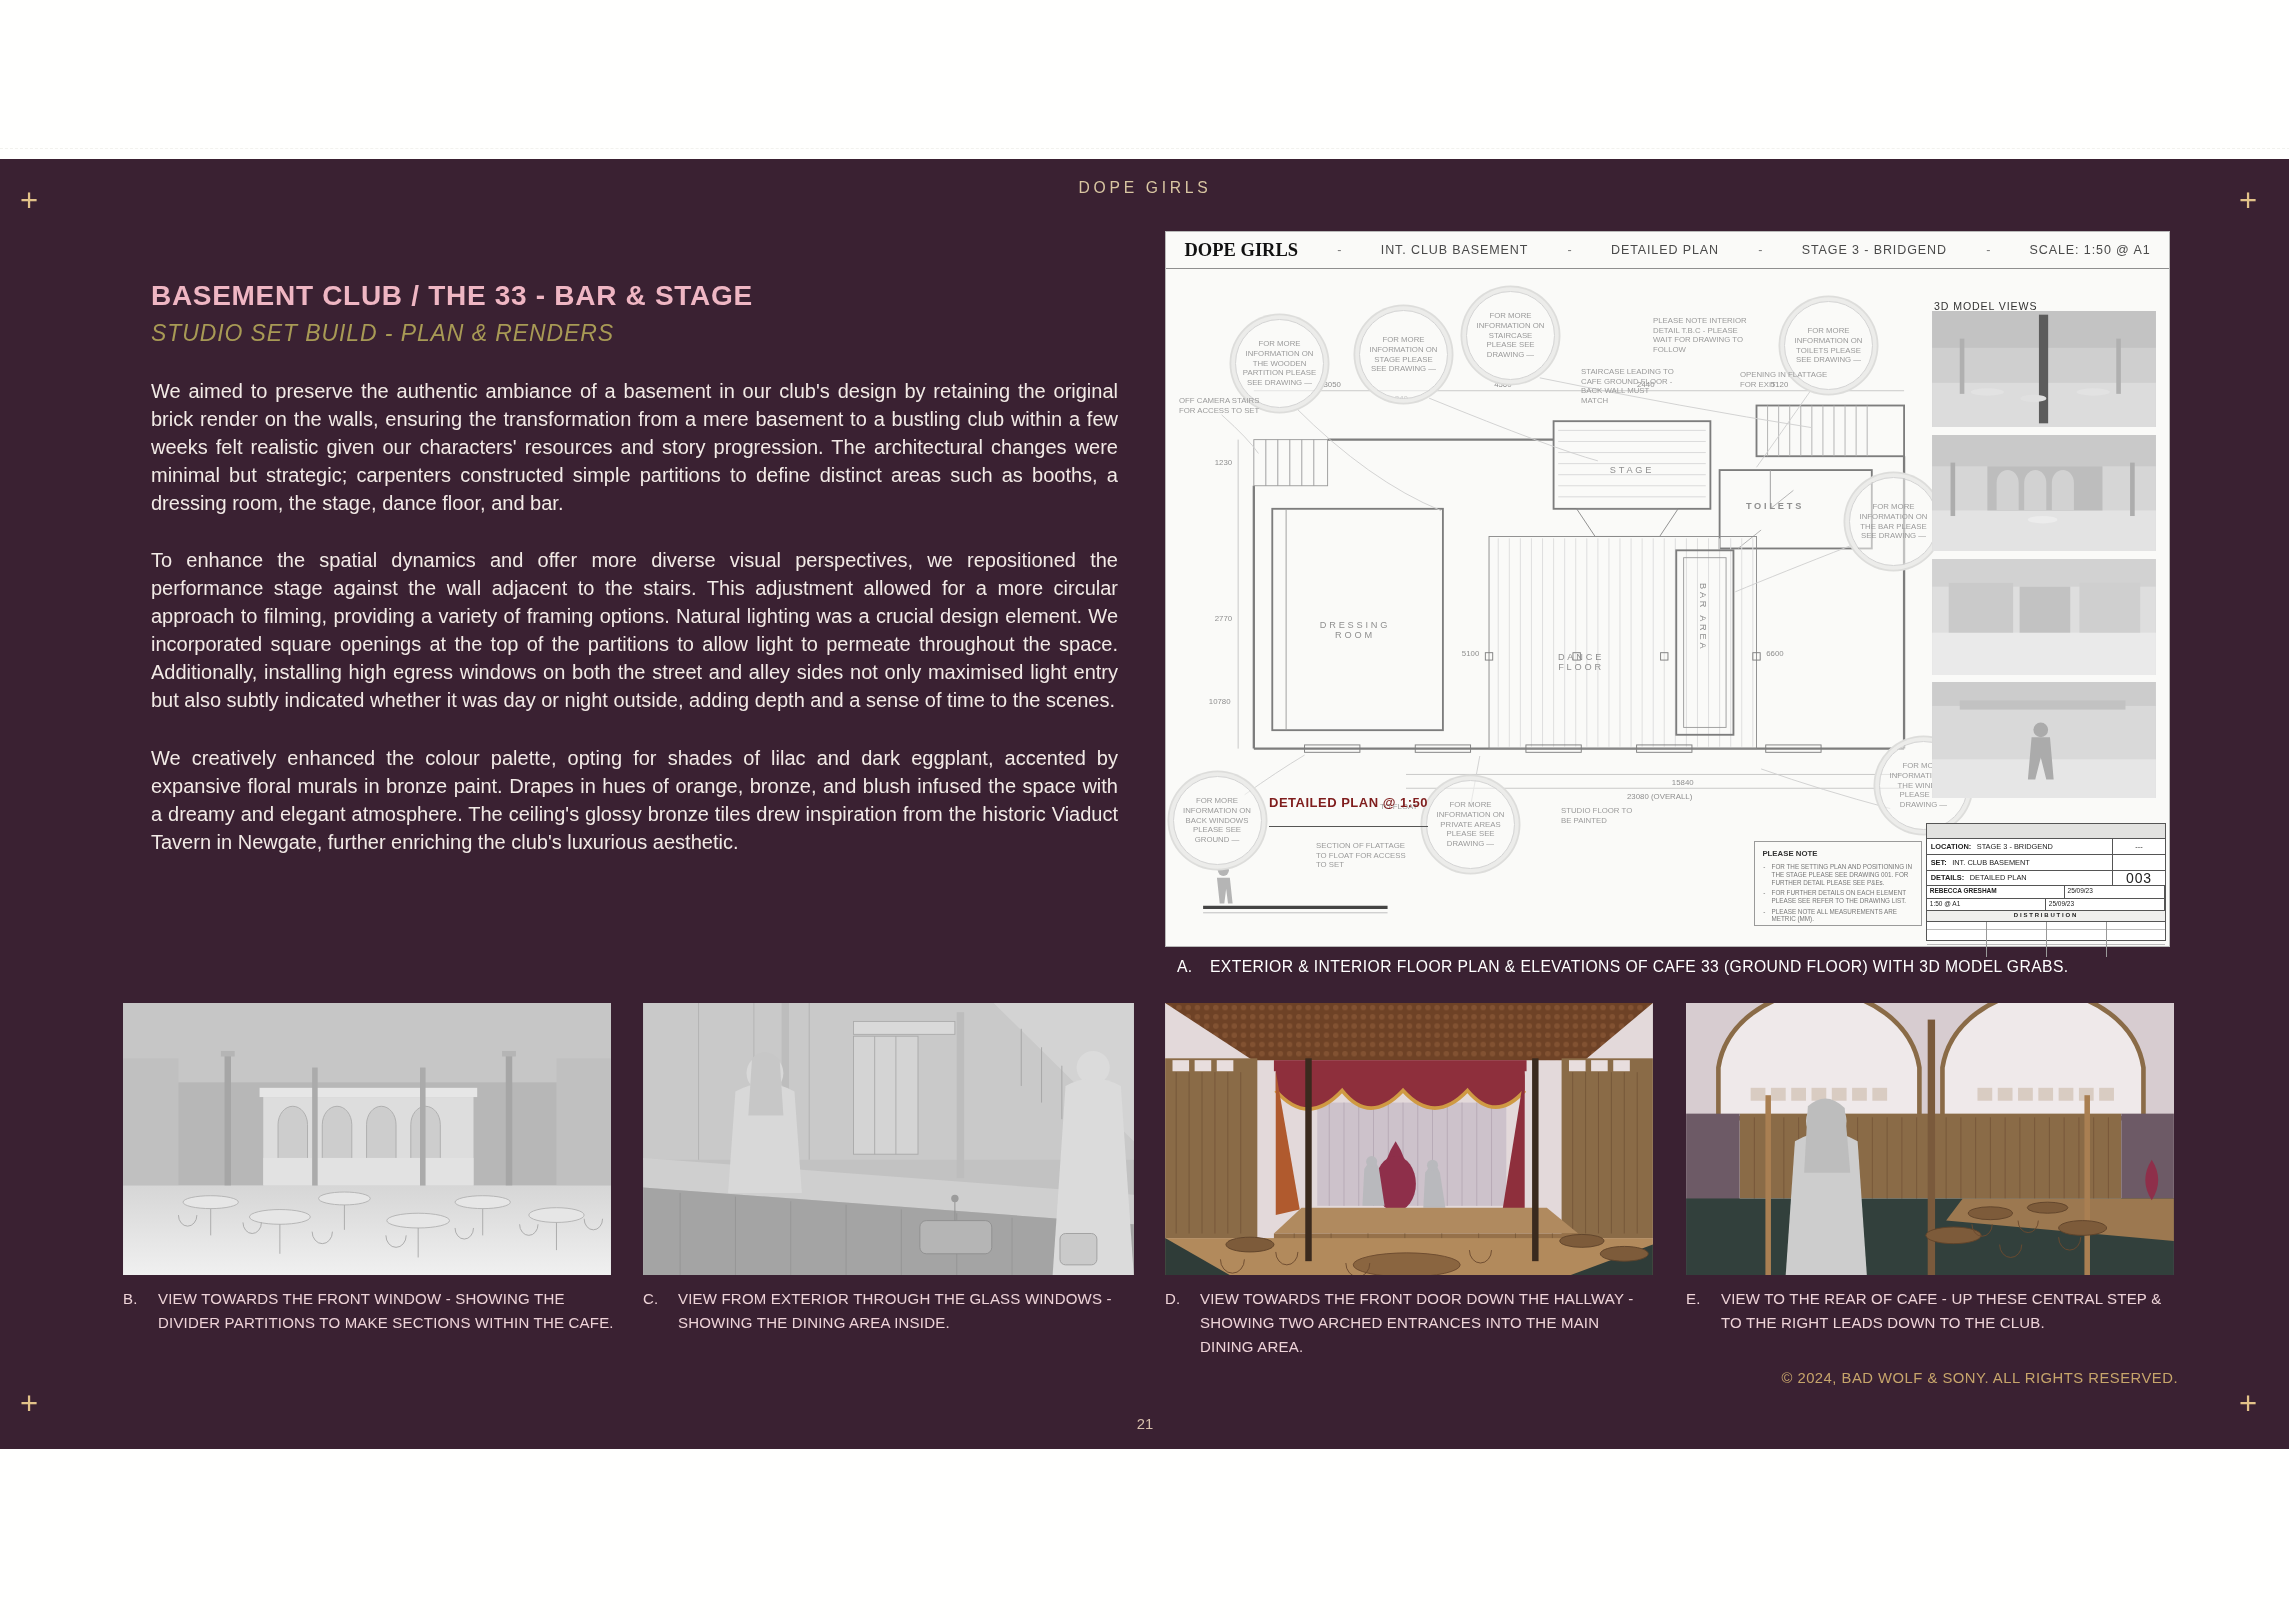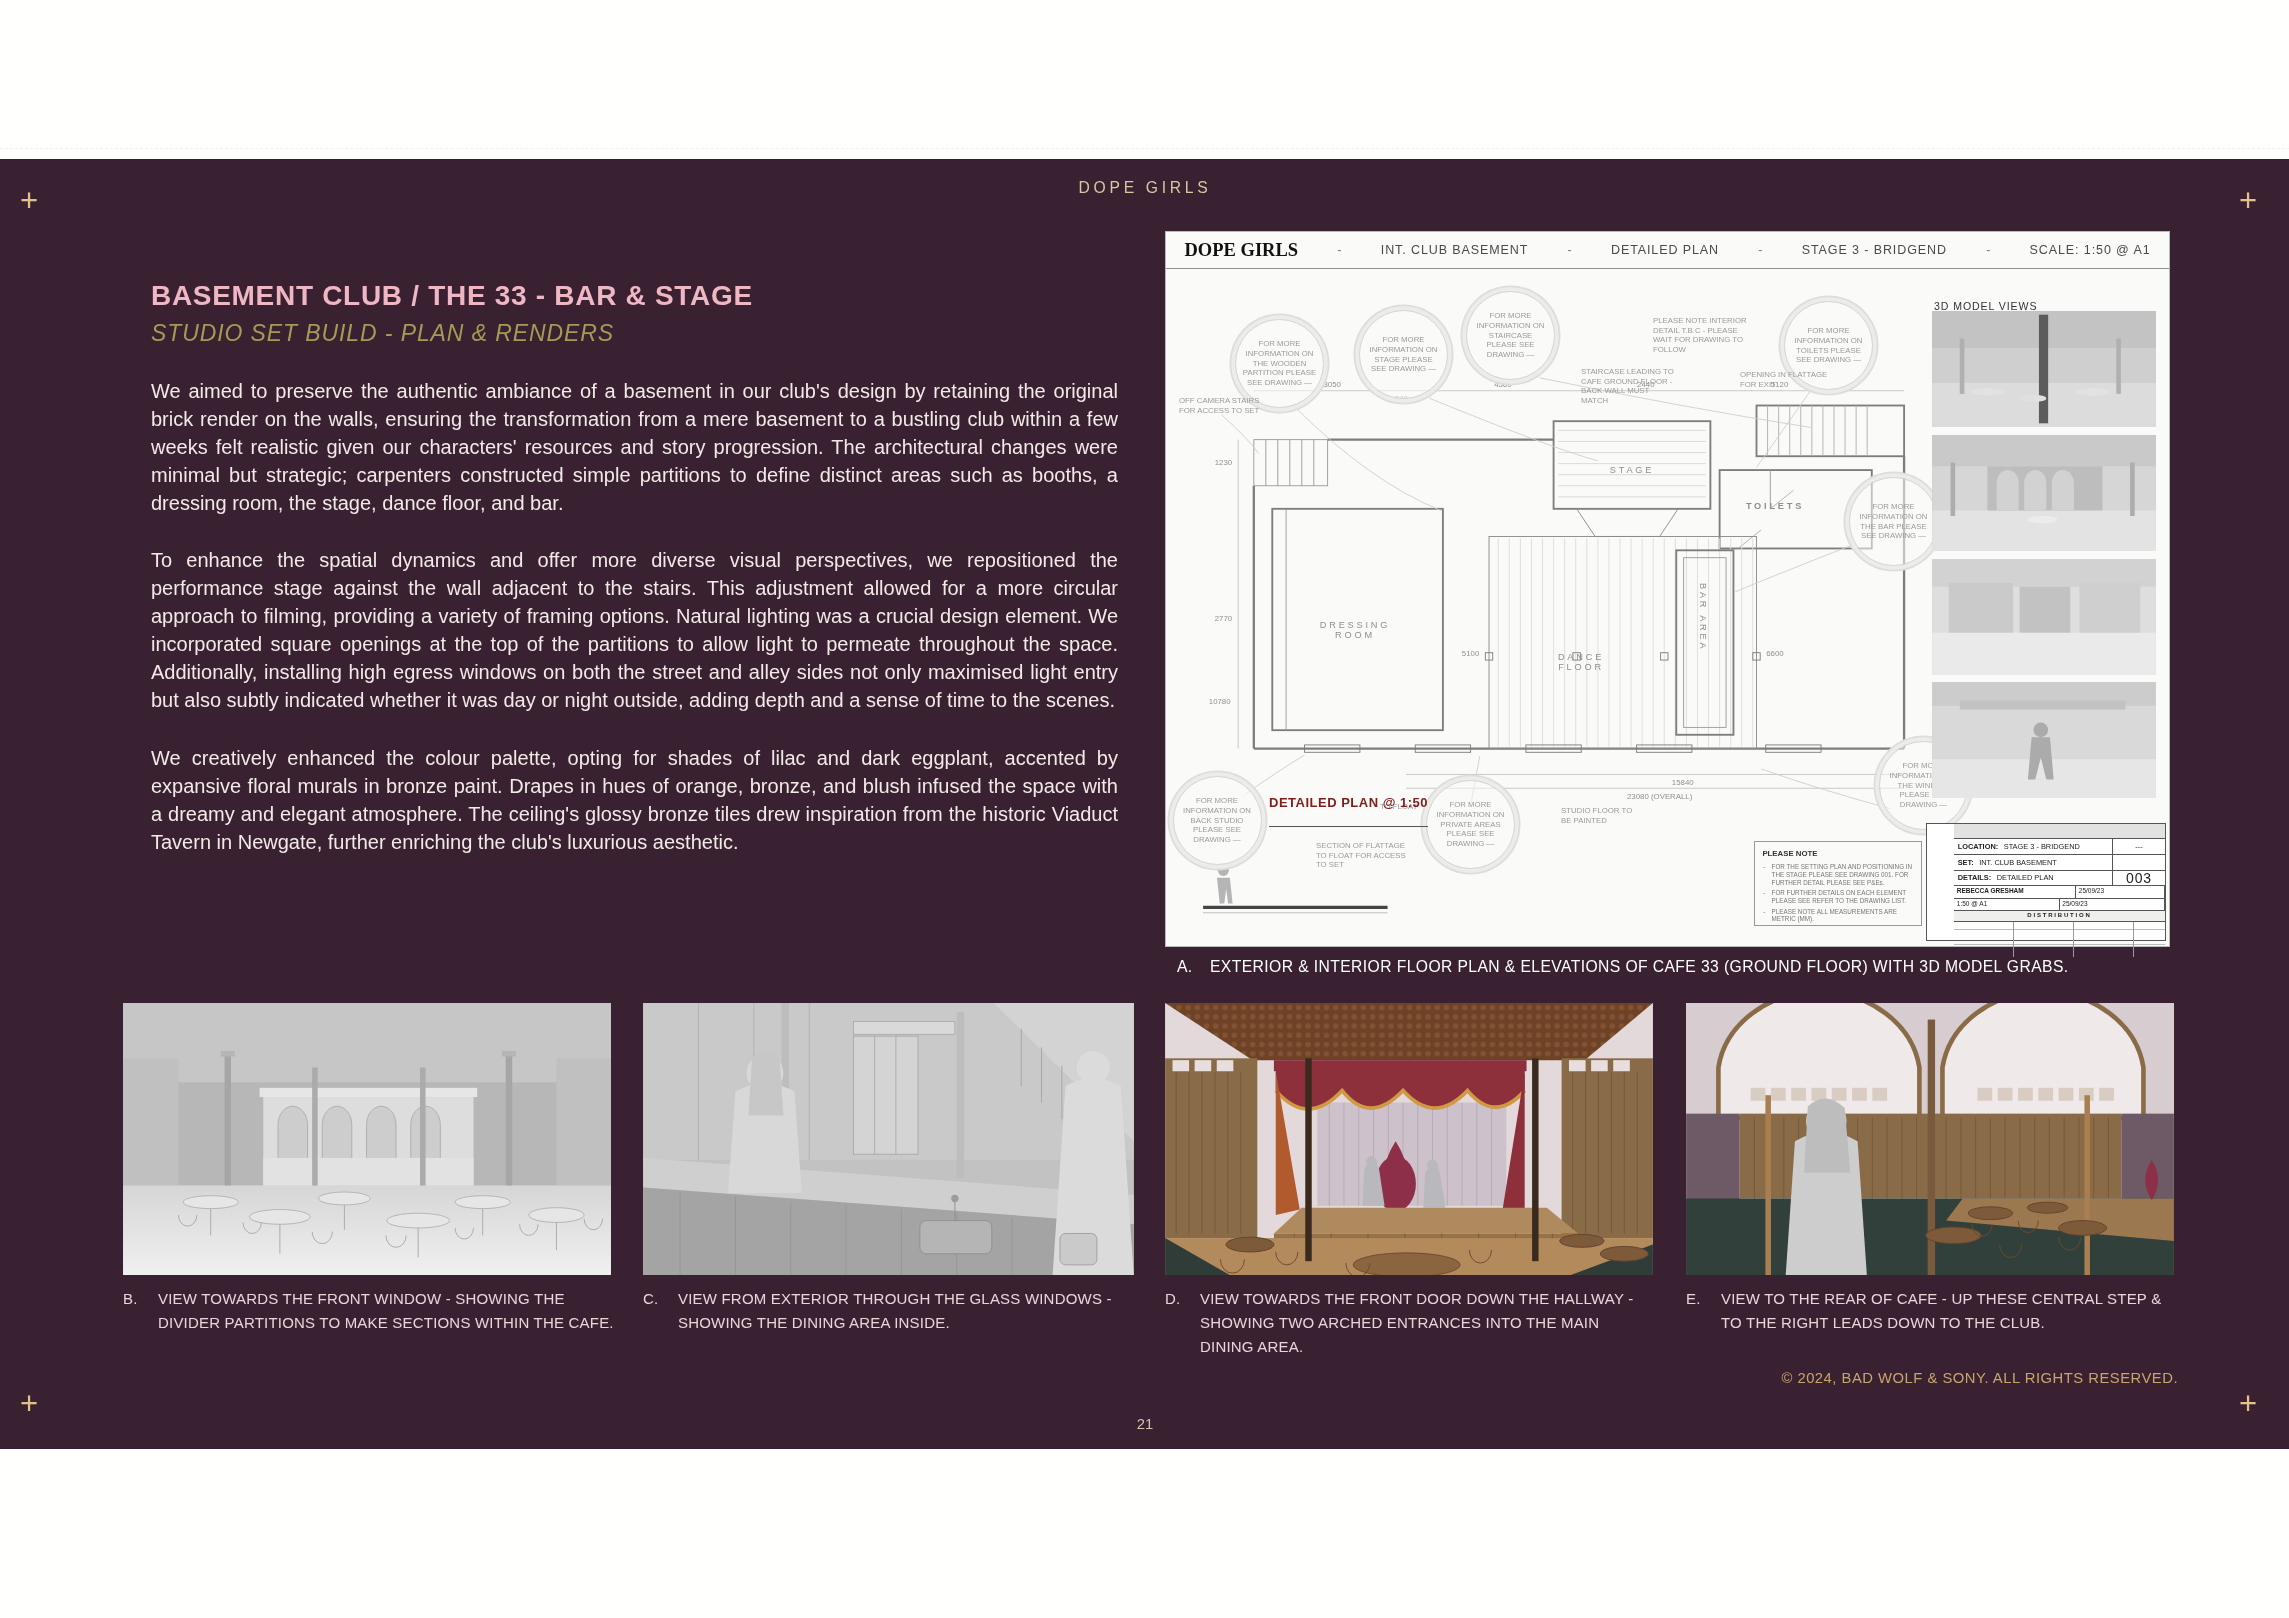--- a/index.html
+++ b/index.html
@@ -48,21 +48,21 @@
   .thumb{position:absolute;left:766px;width:224px;height:116px;z-index:2;background:#cfcfcf;overflow:hidden;}
   .thumb svg{display:block;}
 
   .pnote{position:absolute;left:588px;top:609px;width:168px;height:85px;border:0.9px solid #9a9a9a;
     padding:6.5px 7.4px;box-sizing:border-box;z-index:2;background:#fafaf8;}
   .pnote-title{font-size:7.8px;font-weight:bold;color:#333;margin-bottom:5.5px;}
   .pnote-line{font-size:6.3px;line-height:7.8px;color:#777;margin-bottom:2.8px;padding-left:9.2px;position:relative;}
   .pnote-line::before{content:"-";position:absolute;left:0.9px;color:#777;}
 
   .tblock{position:absolute;left:760px;top:591px;width:240px;height:118px;border:1.4px solid #555;
-    background:#fff;z-index:2;box-sizing:border-box;font-size:7.4px;color:#222;padding-left:27px;}
+    background:#fff;z-index:2;box-sizing:border-box;font-size:7.4px;color:#222;}
   .tb-band{height:14px;background:#e2e2e0;border-bottom:0.9px solid #555;}
   .tb-row{display:flex;border-bottom:0.9px solid #555;}
   .tb-main{flex:1;border-right:0.9px solid #555;padding:0.9px 3.7px;display:flex;align-items:center;gap:5.5px;}
   .tb-lab{font-weight:bold;}
   .tb-right{width:52px;display:flex;align-items:center;justify-content:center;}
   .tb-num{font-size:14px;letter-spacing:0.9px;color:#222;}
   .tb-small{display:flex;border-bottom:0.9px solid #555;}
   .tb-cell{flex:1;border-right:0.9px solid #555;padding:0.9px 2.8px;font-size:6.5px;}
   .tb-dist{height:9.2px;background:#efefed;border-bottom:0.9px solid #555;text-align:center;
     font-size:6px;font-weight:bold;letter-spacing:1.8px;line-height:9.2px;}
@@ -261,21 +261,21 @@
       <div class="room-label" style="left:369px;top:420px;width:92px;">DANCE FLOOR</div>
       <div class="room-label" style="left:138px;top:388px;width:102px;">DRESSING ROOM</div>
       <div class="room-label" style="left:558px;top:269px;width:102px;font-weight:bold;">TOILETS</div>
       <div class="room-label vert" style="left:532px;top:351px;">BAR AREA</div>
 
       <div class="bubble" style="left:69px;top:87px;">FOR MORE INFORMATION ON THE WOODEN PARTITION PLEASE SEE DRAWING —</div>
       <div class="bubble" style="left:193px;top:78px;">FOR MORE INFORMATION ON STAGE PLEASE SEE DRAWING —</div>
       <div class="bubble" style="left:300px;top:59px;">FOR MORE INFORMATION ON STAIRCASE PLEASE SEE DRAWING —</div>
       <div class="bubble" style="left:618px;top:69px;">FOR MORE INFORMATION ON TOILETS PLEASE SEE DRAWING —</div>
       <div class="bubble" style="left:683px;top:245px;">FOR MORE INFORMATION ON THE BAR PLEASE SEE DRAWING —</div>
-      <div class="bubble" style="left:6.5px;top:544px;">FOR MORE INFORMATION ON BACK STUDIO PLEASE SEE DRAWING —</div>
+      <div class="bubble" style="left:6.5px;top:544px;">FOR MORE INFORMATION ON BACK WINDOWS PLEASE SEE GROUND —</div>
       <div class="bubble" style="left:260px;top:548px;">FOR MORE INFORMATION ON PRIVATE AREAS PLEASE SEE DRAWING —</div>
       <div class="bubble" style="left:713px;top:509px;">FOR MORE INFORMATION ON THE WINDOW PLEASE SEE DRAWING —</div>
 
       <div class="note" style="left:13px;top:164px;width:88px;">OFF CAMERA STAIRS FOR ACCESS TO SET</div>
       <div class="note" style="left:415px;top:135px;width:97px;">STAIRCASE LEADING TO CAFE GROUND FLOOR - BACK WALL MUST MATCH</div>
       <div class="note" style="left:487px;top:84px;width:100px;">PLEASE NOTE INTERIOR DETAIL T.B.C - PLEASE WAIT FOR DRAWING TO FOLLOW</div>
       <div class="note" style="left:574px;top:138px;width:88px;">OPENING IN FLATTAGE FOR EXIT</div>
       <div class="note" style="left:150px;top:609px;width:92px;">SECTION OF FLATTAGE TO FLOAT FOR ACCESS TO SET</div>
       <div class="note" style="left:395px;top:574px;width:74px;">STUDIO FLOOR TO BE PAINTED</div>
       <div class="note" style="left:214px;top:570px;width:65px;">TO FLOAT</div>

